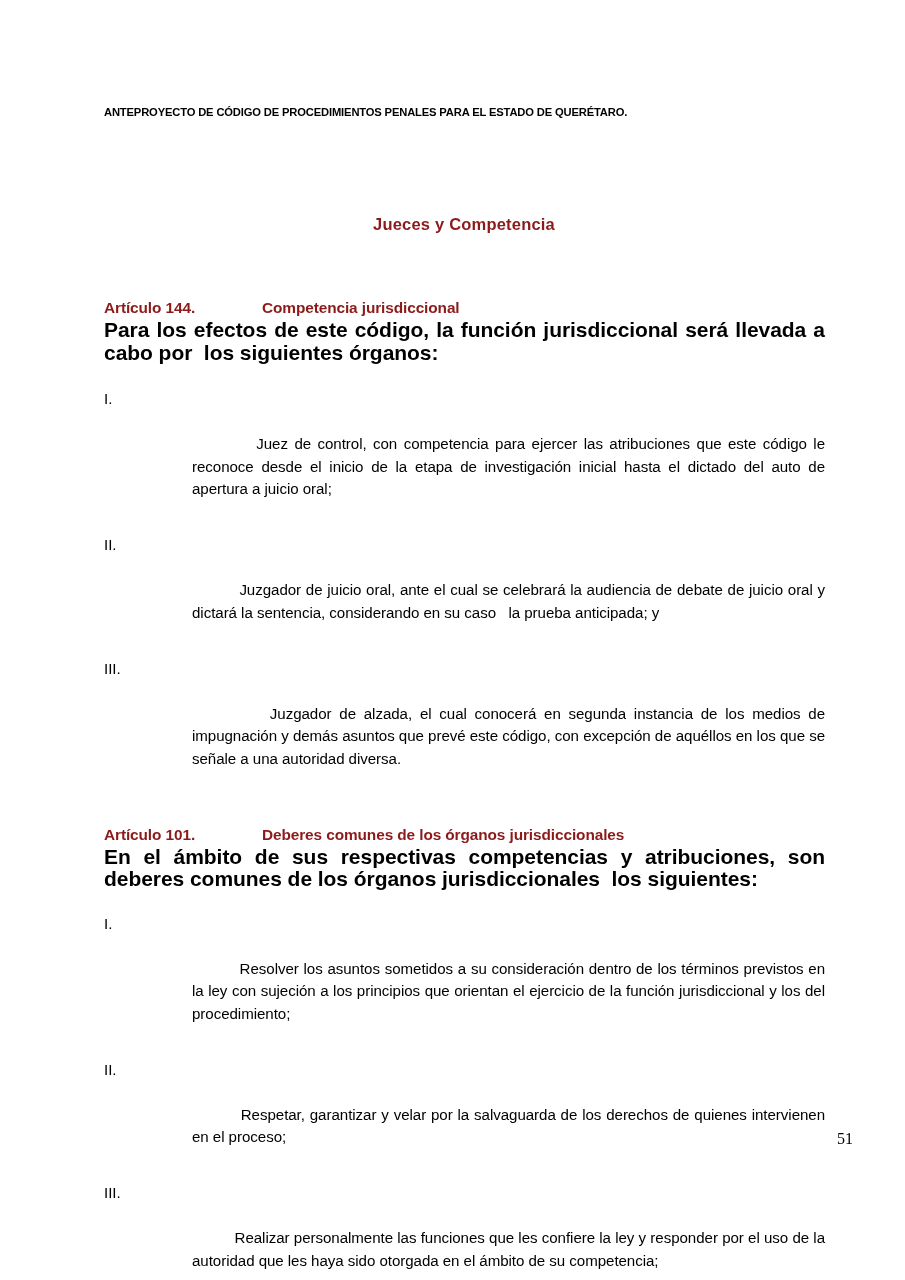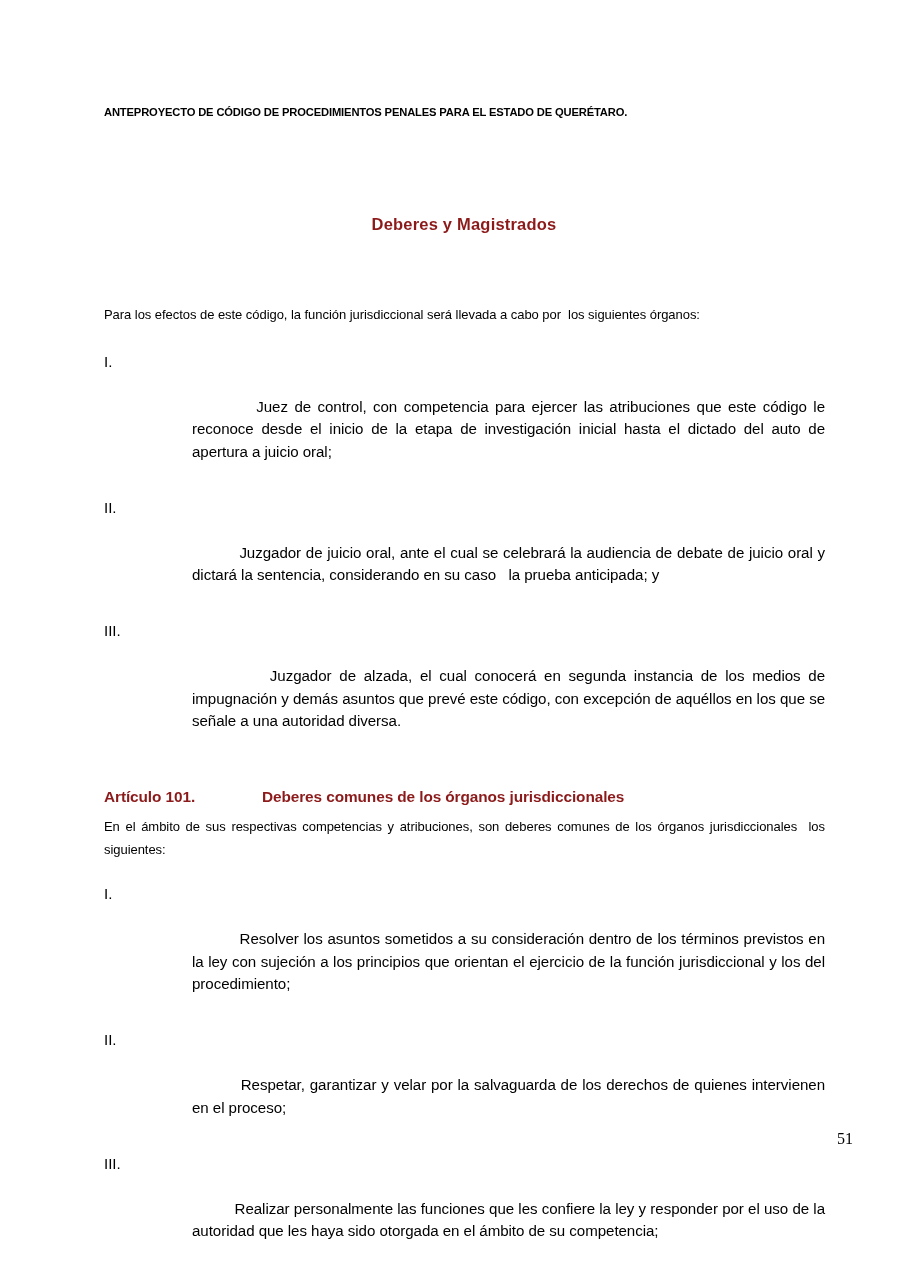--- a/index.html
+++ b/index.html
@@ -82,27 +82,28 @@
   .article-heading .art-num {
     display: inline-block;
     width: 158px;
   }
   .article-heading .art-name {
     display: inline-block;
   }
 
   
   .intro-par {
-    font-size: 13px;
+    font-size: 21px;
     line-height: 22.5px;
     text-align: justify;
     text-justify: inter-word;
-    margin-top: 8px;
+    margin-top: 0;
     letter-spacing: -0.05px;
     white-space: pre-wrap;
+    font-weight: bold;
   }
   .intro-par.last-line-free { text-align-last: left; }
 
   
   .roman-list {
     margin: 0;
     padding: 0;
     list-style: none;
     margin-top: 24px;
   }
@@ -150,26 +151,29 @@
   }
 </style>
 </head>
 <body>
 
 <div class="page">
 
   <div class="doc-header">ANTEPROYECTO DE CÓDIGO DE PROCEDIMIENTOS PENALES PARA EL ESTADO DE QUERÉTARO.</div>
 
   <div class="chapter-block">
-    <div class="chapter-subtitle">Deberes y Magistrados</div>
+    <div class="chapter-subtitle">Jueces y Competencia</div>
   </div>
 
   <div class="body-flow">
 
     <div class="article-block">
+      <div class="article-heading">
+        <span class="art-num">Artículo 144.</span><span class="art-name">Competencia jurisdiccional</span>
+      </div>
 
       <div class="intro-par last-line-free">Para los efectos de este código, la función jurisdiccional será llevada a cabo por  los siguientes órganos:</div>
 
       <ul class="roman-list">
         <li class="roman-item">
           <span class="roman-marker">I.</span>
           <span>Juez de control, con competencia para ejercer las atribuciones que este código le reconoce desde el inicio de la etapa de investigación inicial hasta el dictado del auto de apertura a juicio oral;</span>
         </li>
         <li class="roman-item">
           <span class="roman-marker">II.</span>

